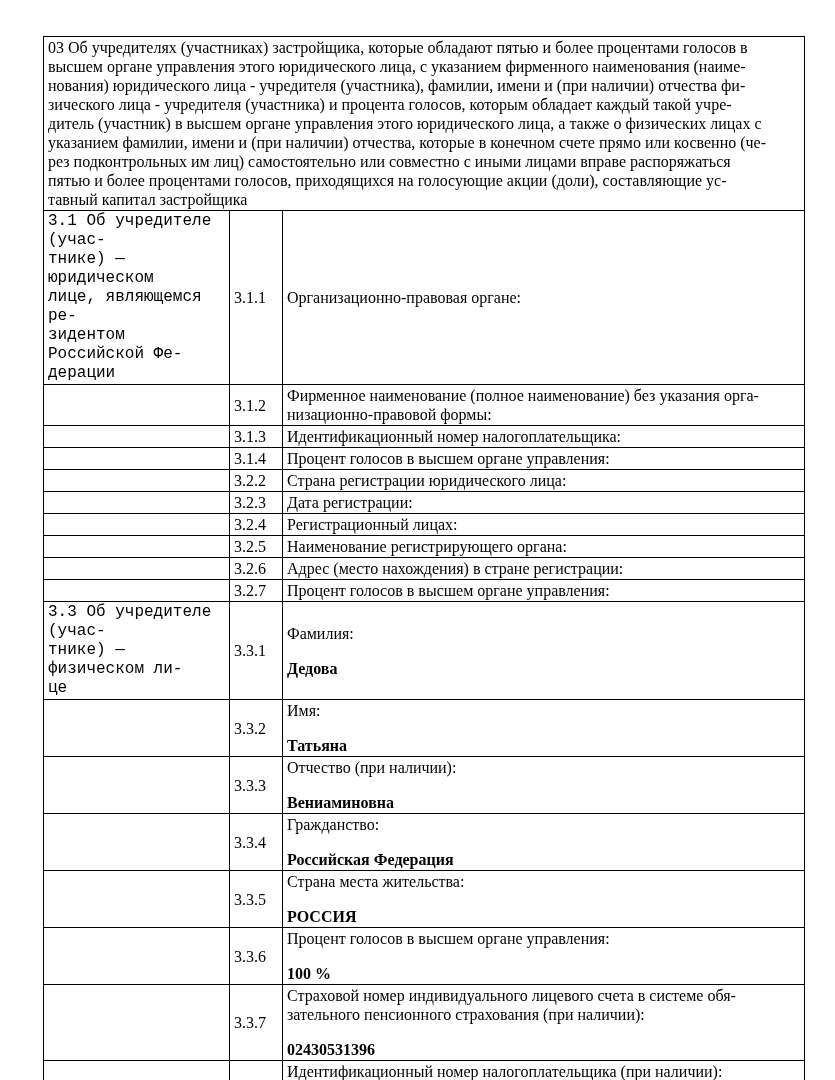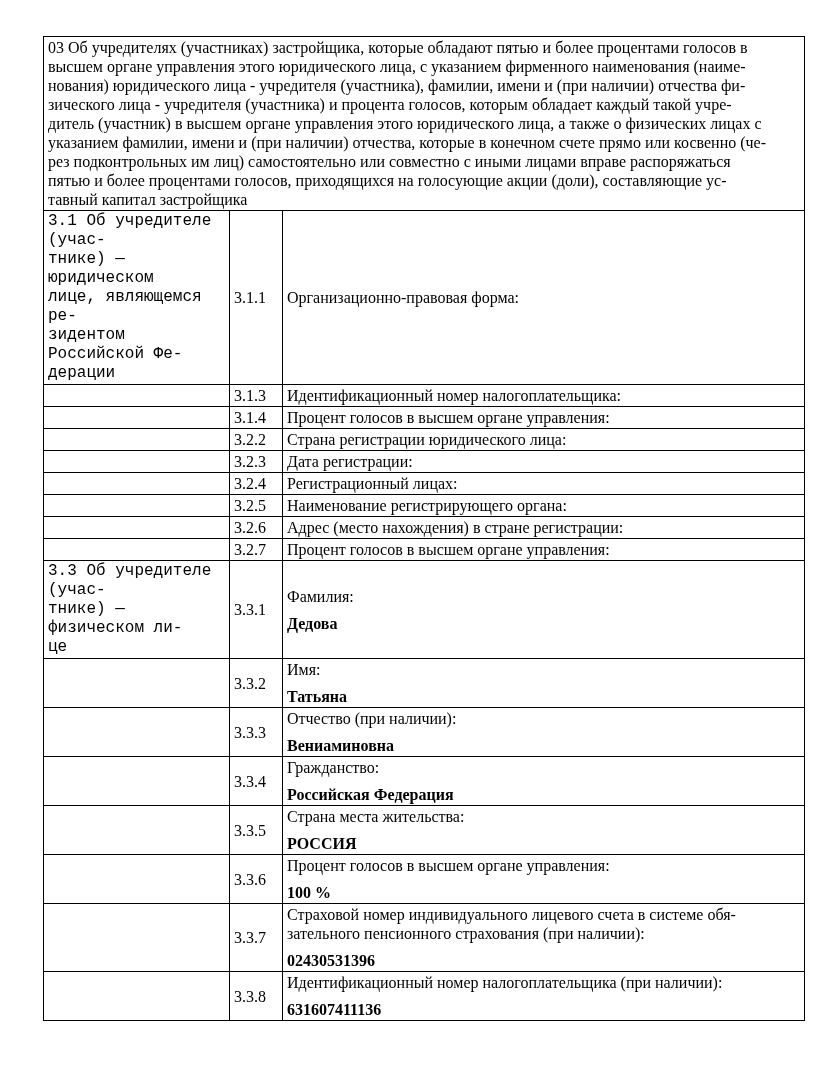--- a/index.html
+++ b/index.html
@@ -40,21 +40,21 @@
   td.c1 {
     white-space: pre-line;
     vertical-align: top;
     font-family: Liberation Mono, monospace;
   }
   td.c3 .label {
     white-space: pre-line;
   }
   td.c3 .value {
     font-weight: bold;
-    margin-top: 8px;
+    margin-top: 16px;
   }
 </style>
 </head>
 <body>
 
 <div class="doc">
   <table class="decl">
     <colgroup>
       <col style="width:186px">
       <col style="width:53px">
@@ -75,24 +75,32 @@
     </tr>
 
     <tr>
       <td class="c1">3.1 Об учредителе (учас-
 тнике) — юридическом
 лице, являющемся ре-
 зидентом Российской Фе-
 дерации</td>
       <td class="c2">3.1.1</td>
       <td class="c3">
-            <div class="label">Организационно-правовая форма:</div>
-          </td>
-    </tr>
-
+            <div class="label">Организационно-правовая органе:</div>
+          </td>
+    </tr>
+
+    <tr>
+      <td class="c1"></td>
+      <td class="c2">3.1.2</td>
+      <td class="c3">
+            <div class="label">Фирменное наименование (полное наименование) без указания орга-
+низационно-правовой формы:</div>
+          </td>
+    </tr>
 
     <tr>
       <td class="c1"></td>
       <td class="c2">3.1.3</td>
       <td class="c3">
             <div class="label">Идентификационный номер налогоплательщика:</div>
           </td>
     </tr>
 
     <tr>

